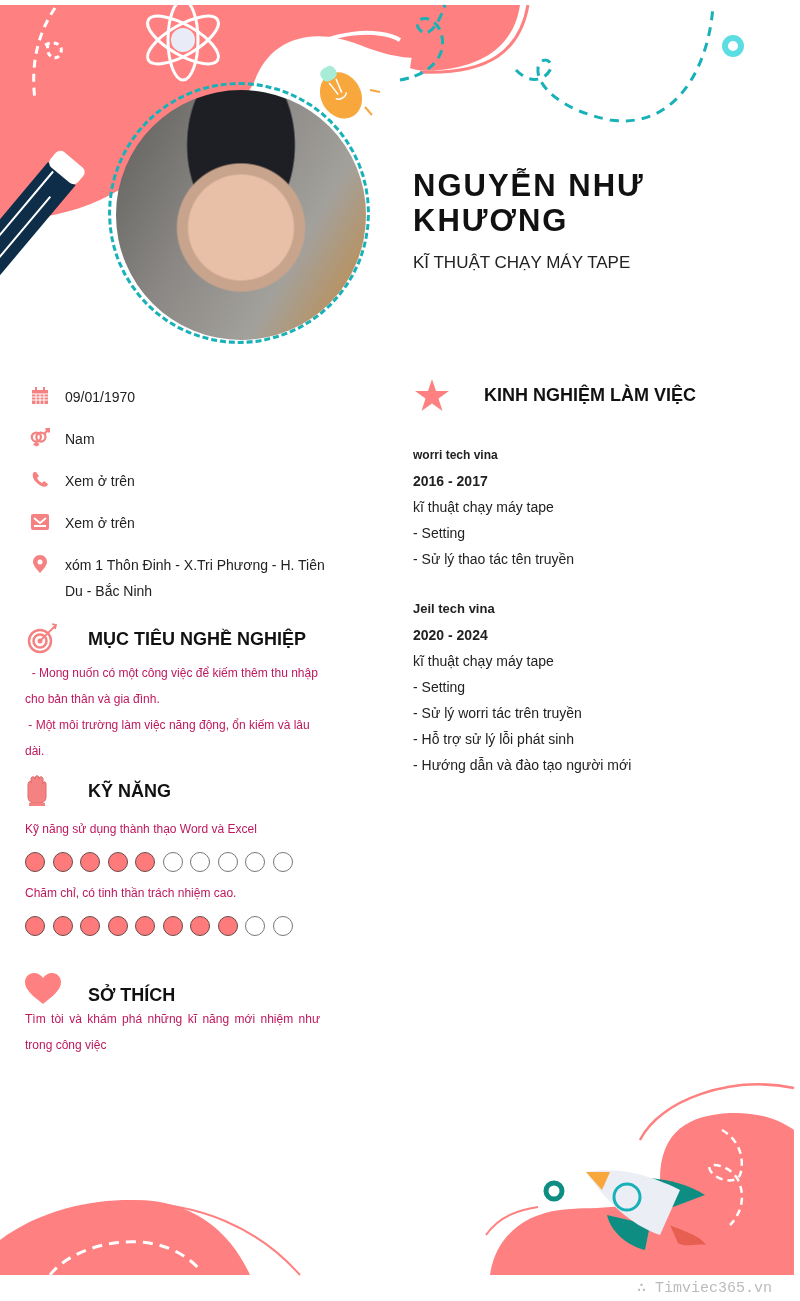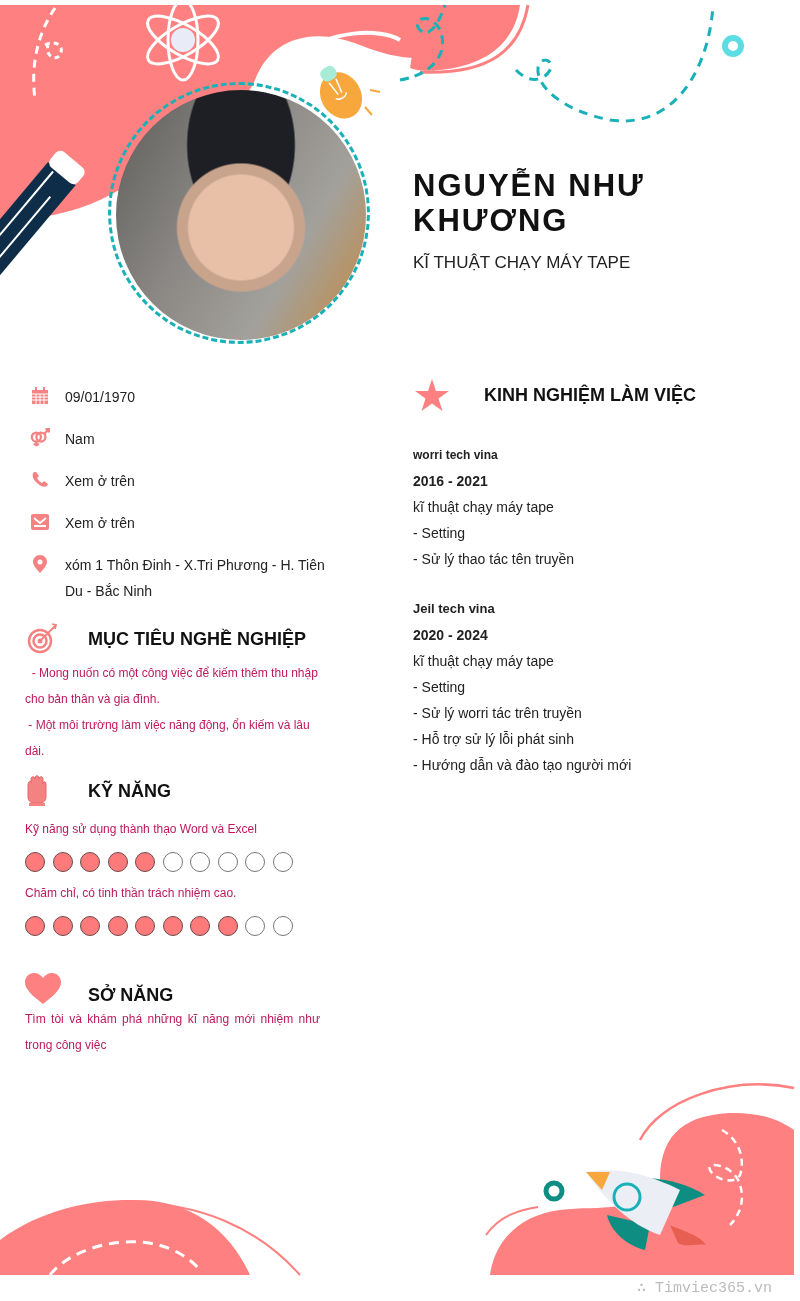--- a/index.html
+++ b/index.html
@@ -211,38 +211,38 @@
   </div>
 </div>
 
 <div class="block" style="top:972px;">
   <div class="sec-title" style="align-items:flex-end;">
     <span class="sec-icon" style="justify-content:flex-start; margin-right:4px;">
       <svg width="36" height="32" viewBox="0 0 36 32">
           <path d="M18 31 C8 23 0 17 0 9 C0 4 4 0 9 0 C13 0 16 2 18 5 C20 2 23 0 27 0 C32 0 36 4 36 9 C36 17 28 23 18 31 Z" fill="#ff8080"></path>
         </svg>
     </span>
-    <span>SỞ NĂNG</span>
+    <span>SỞ THÍCH</span>
   </div>
   <div class="para" style="text-align:justify;">Tìm tòi và khám phá những kĩ năng mới nhiệm như trong công việc</div>
 </div>
 
 <div class="exp">
   <div class="sec-title">
     <span class="sec-icon" style="width:38px; margin-right:10px;">
       <svg width="34" height="33" viewBox="0 0 34 33">
           <path d="M17 0 L21 12 L34 12 L23.5 19.5 L27.5 32 L17 24.5 L6.5 32 L10.5 19.5 L0 12 L13 12 Z" fill="#ff8080"></path>
         </svg>
     </span>
     <span>KINH NGHIỆM LÀM VIỆC</span>
   </div>
   <div style="margin-top:30px;">
     <div class="job-item">
       <div class="job-line b" style="font-size:12px;">worri tech vina</div>
-      <div class="job-line b">2016 - 2021</div>
+      <div class="job-line b">2016 - 2017</div>
       <div class="job-line">kĩ thuật chạy máy tape</div>
       <div class="job-line">- Setting</div>
       <div class="job-line">- Sử lý thao tác tên truyền</div>
     </div>
     <div class="job-item">
       <div class="job-line b" style="font-size:13px;">Jeil tech vina</div>
       <div class="job-line b">2020 - 2024</div>
       <div class="job-line">kĩ thuật chạy máy tape</div>
       <div class="job-line">- Setting</div>
       <div class="job-line">- Sử lý worri tác trên truyền</div>

